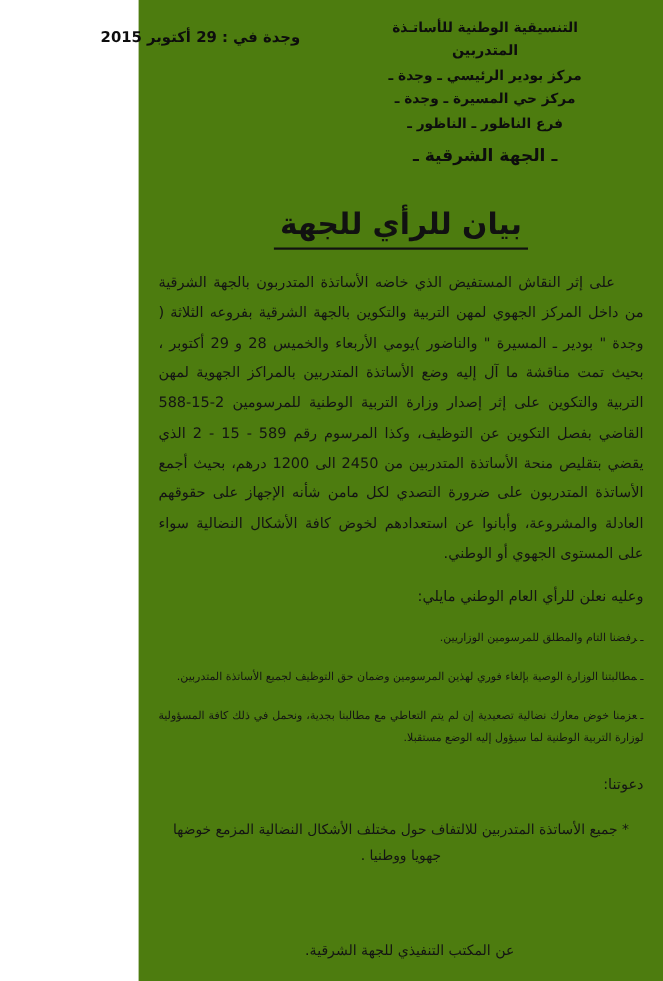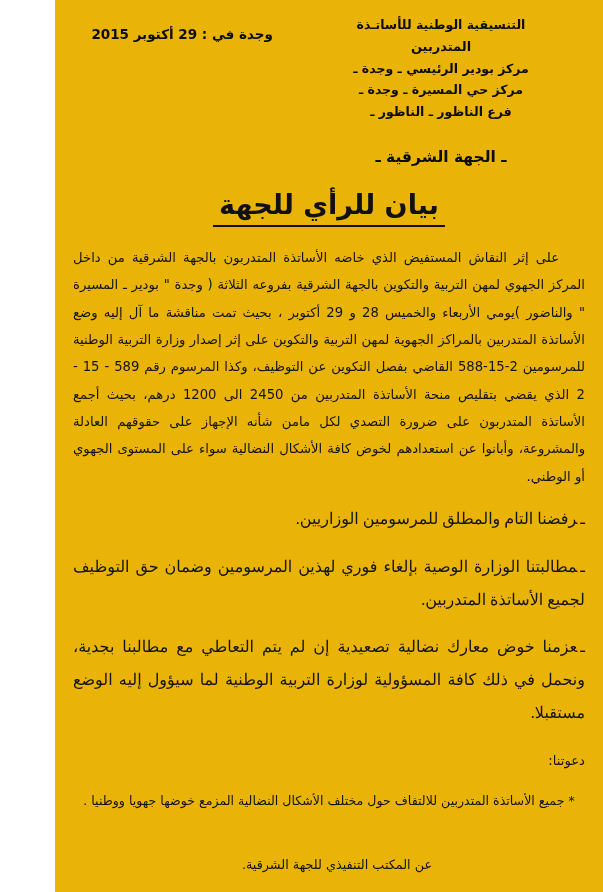--- a/index.html
+++ b/index.html
@@ -12,23 +12,23 @@
     width: 603px;
     height: 892px;
     position: relative;
     overflow: hidden;
     font-family: "DejaVu Sans", "Liberation Sans", sans-serif;
     color: #111111;
   }
 
   .page {
     position: relative;
-    width: 548px;
+    width: 477px;
     height: 892px;
-    background: #eab308;
+    background: #4d7c0f;
     box-sizing: border-box;
   }
 
   
   .header {
     position: absolute;
     top: 14px;
     right: 0;
     left: 0;
     height: 180px;
@@ -48,21 +48,21 @@
     letter-spacing: 0.2px;
     white-space: nowrap;
     color: #0d0d0d;
   }
   .org-line.l1 { font-size: 12.5px; letter-spacing: 1px; }
   .org-line.l2 { font-size: 13px; }
   .org-line.l3, .org-line.l4, .org-line.l5 { font-size: 12.5px; font-weight: 700; }
   .org-line.region {
     font-size: 15.5px;
     font-weight: 700;
-    margin-top: 22px;
+    margin-top: 6px;
     letter-spacing: 0.5px;
   }
 
   .date-line {
     position: absolute;
     top: 12px;
     right: 330px;
     font-size: 13.5px;
     font-weight: 700;
     direction: rtl;
@@ -115,26 +115,25 @@
     color: #141414;
   }
 
   ul.points {
     list-style: none;
     margin: 0;
     padding: 0;
   }
   ul.points li {
     margin: 10px 0 15px 0;
-    font-size: 16px;
+    font-size: 10px;
     line-height: 2.05;
     text-align: justify;
     text-align-last: right;
     color: #141414;
-    font-family: Liberation Serif, serif;
   }
   ul.points li .marker { margin-left: 3px; }
 
   .call-head {
     margin: 18px 0 16px 0;
     font-size: 13.2px;
     line-height: 1.9;
     text-align: right;
     color: #141414;
   }
@@ -190,20 +189,21 @@
   </div>
 
   <div class="doc-title">
     <span class="title-text">بيان للرأي للجهة</span>
   </div>
 
   <div class="body-wrap">
 
     <p class="para">على إثر النقاش المستفيض الذي خاضه الأساتذة المتدربون بالجهة الشرقية من داخل المركز الجهوي لمهن التربية والتكوين بالجهة الشرقية بفروعه الثلاثة ( وجدة " بودير ـ المسيرة " والناضور )يومي الأربعاء والخميس 28 و 29 أكتوبر ، بحيث تمت مناقشة ما آل إليه وضع الأساتذة المتدربين بالمراكز الجهوية لمهن التربية والتكوين على إثر إصدار وزارة التربية الوطنية للمرسومين 2-15-588 القاضي بفصل التكوين عن التوظيف، وكذا المرسوم رقم 589 - 15 - 2 الذي يقضي بتقليص منحة الأساتذة المتدربين من 2450 الى 1200 درهم، بحيث أجمع الأساتذة المتدربون على ضرورة التصدي لكل مامن شأنه الإجهاز على حقوقهم العادلة والمشروعة، وأبانوا عن استعدادهم لخوض كافة الأشكال النضالية سواء على المستوى الجهوي أو الوطني.</p>
 
+    <div class="lead-in">وعليه نعلن للرأي العام الوطني مايلي:</div>
 
     <ul class="points">
       <li>
         <span class="marker">ـ</span><span>رفضنا التام والمطلق للمرسومين الوزاريين.</span>
       </li>
       <li>
         <span class="marker">ـ</span><span>مطالبتنا الوزارة الوصية بإلغاء فوري لهذين المرسومين وضمان حق التوظيف لجميع الأساتذة المتدربين.</span>
       </li>
       <li>
         <span class="marker">ـ</span><span>عزمنا خوض معارك نضالية تصعيدية إن لم يتم التعاطي مع مطالبنا بجدية، ونحمل في ذلك كافة المسؤولية لوزارة التربية الوطنية لما سيؤول إليه الوضع مستقبلا.</span>

